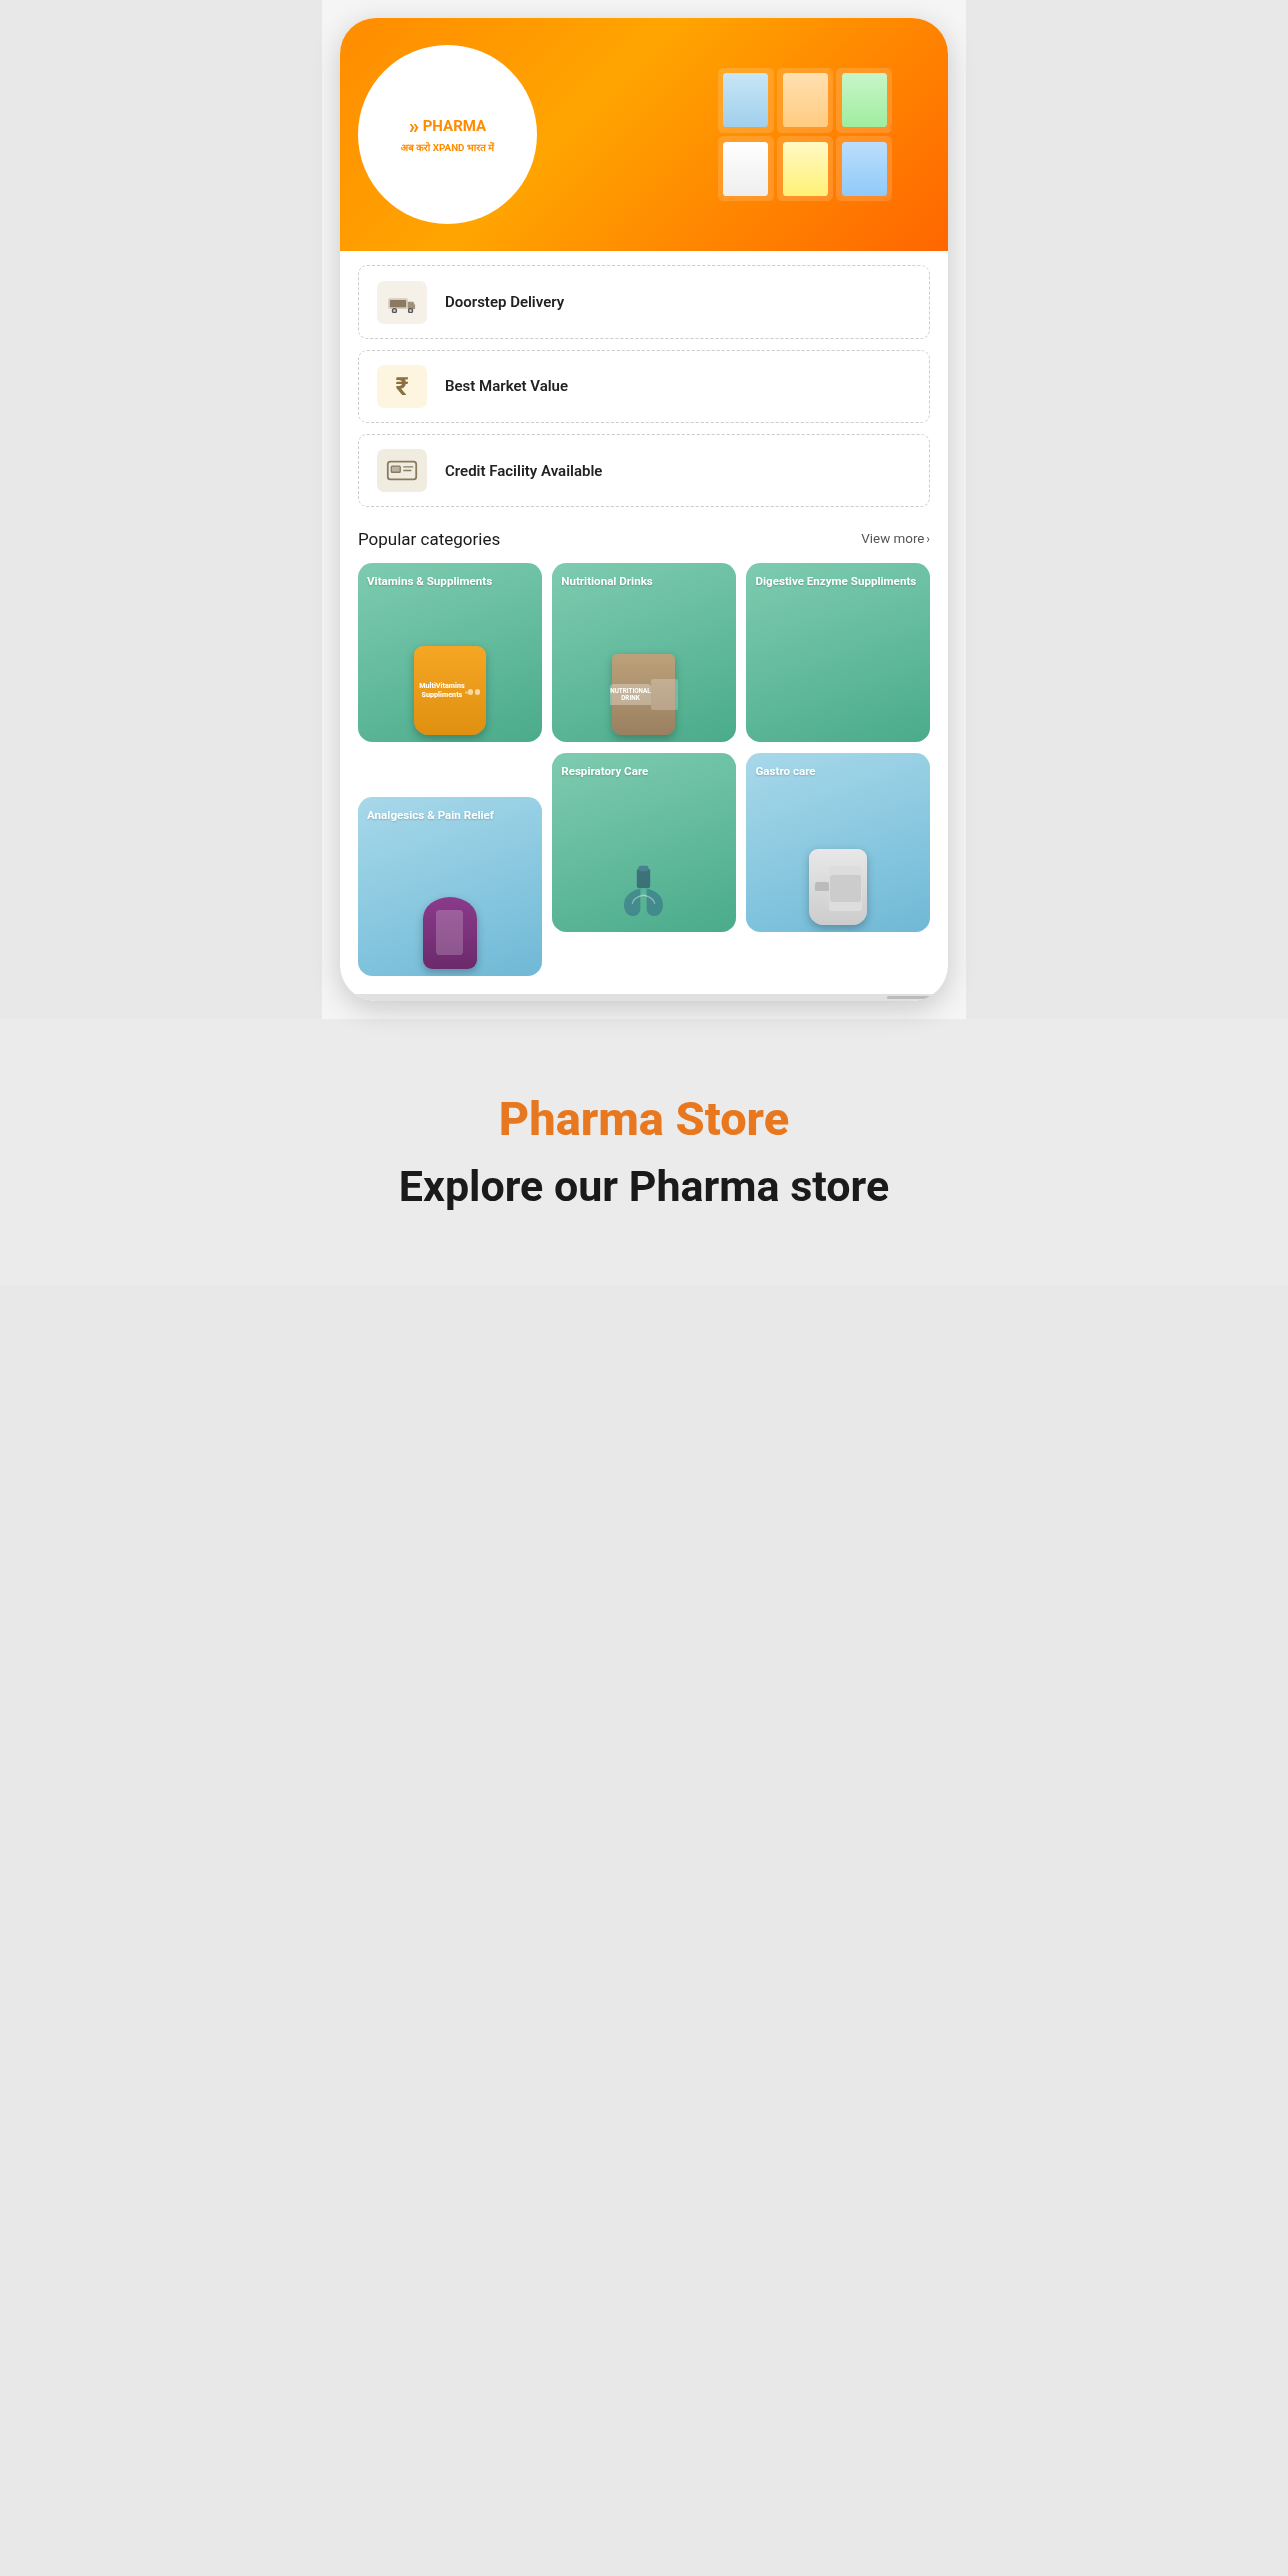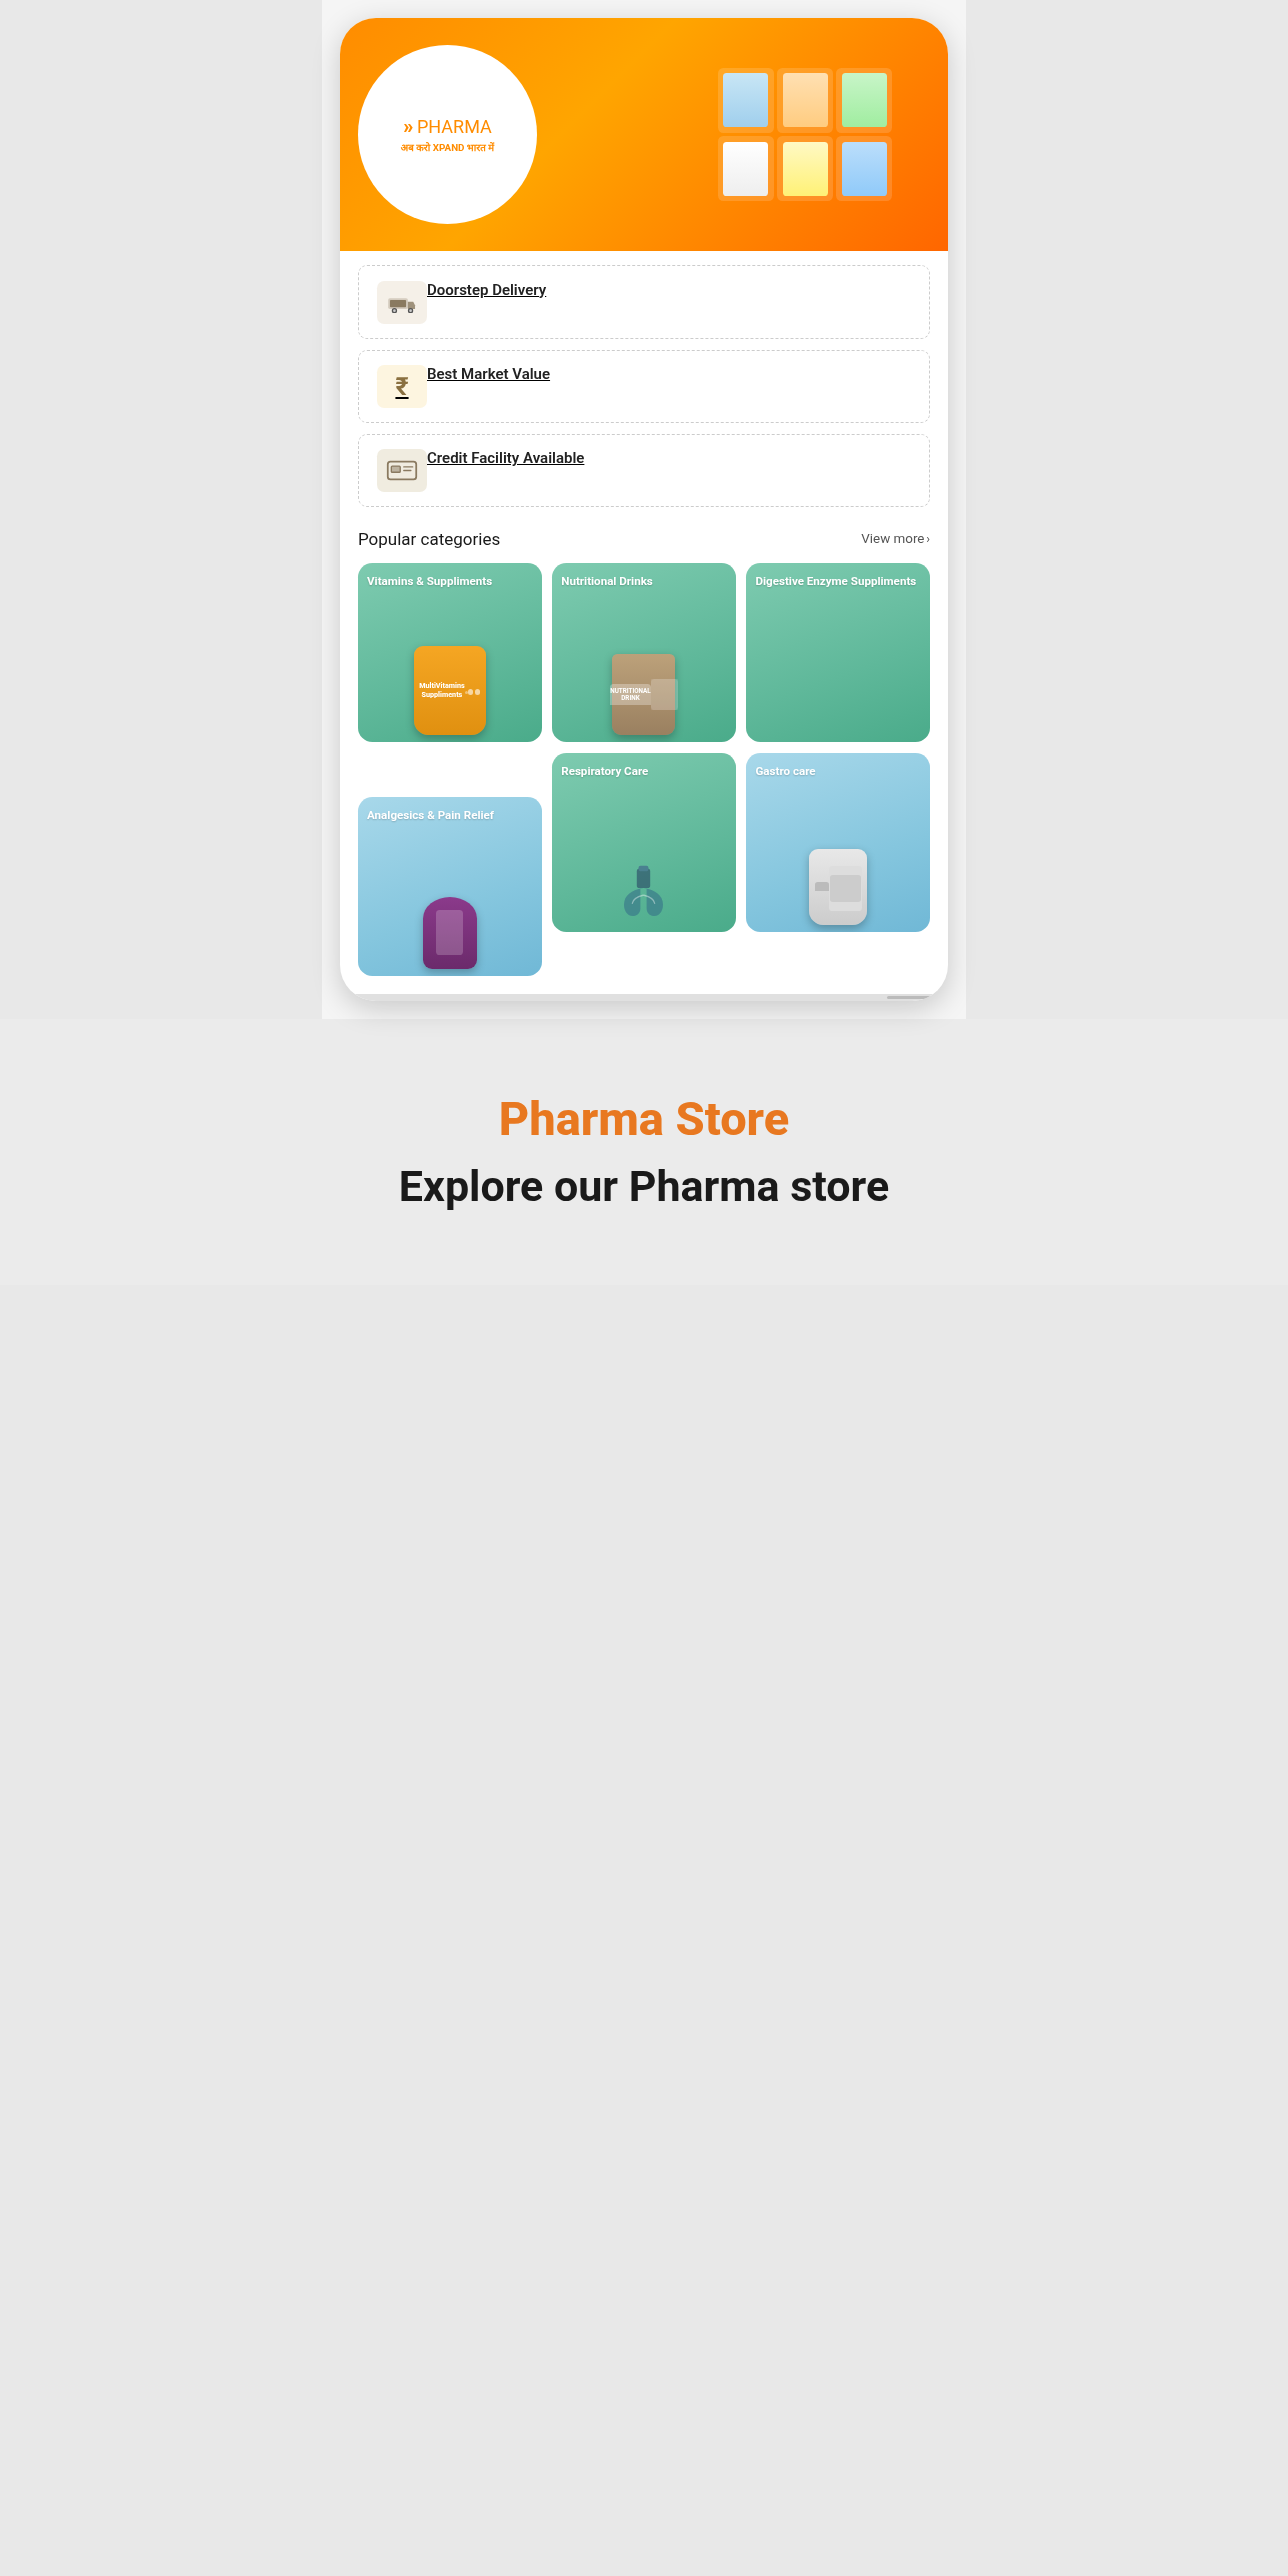--- a/index.html
+++ b/index.html
@@ -62,22 +62,22 @@
       gap: 3.6px;
     }
 
     .logo-arrows {
       color: #ff8c00;
       font-size: 19.7px;
       font-weight: 900;
     }
 
     .logo-text {
-      font-size: 18px;
-      font-weight: 400;
+      font-size: 15px;
+      font-weight: 700;
       color: #1a1a1a;
     }
 
     .logo-text span {
       color: #ff8c00;
     }
 
     .logo-tagline {
       font-size: 9.8px;
       color: #333;
@@ -150,21 +150,22 @@
       flex-direction: column;
       gap: 10.7px;
     }
 
     .feature-item {
       background: white;
       border: 1.3px dashed #ccc;
       border-radius: 9px;
       padding: 14.3px 18px;
       display: flex;
-      text-decoration: underline;
+      align-items: center;
+      gap: 18px;
     }
 
     .feature-icon-box {
       width: 50px;
       height: 43px;
       background: #f5f0e8;
       border-radius: 7.2px;
       display: flex;
       align-items: center;
       justify-content: center;

